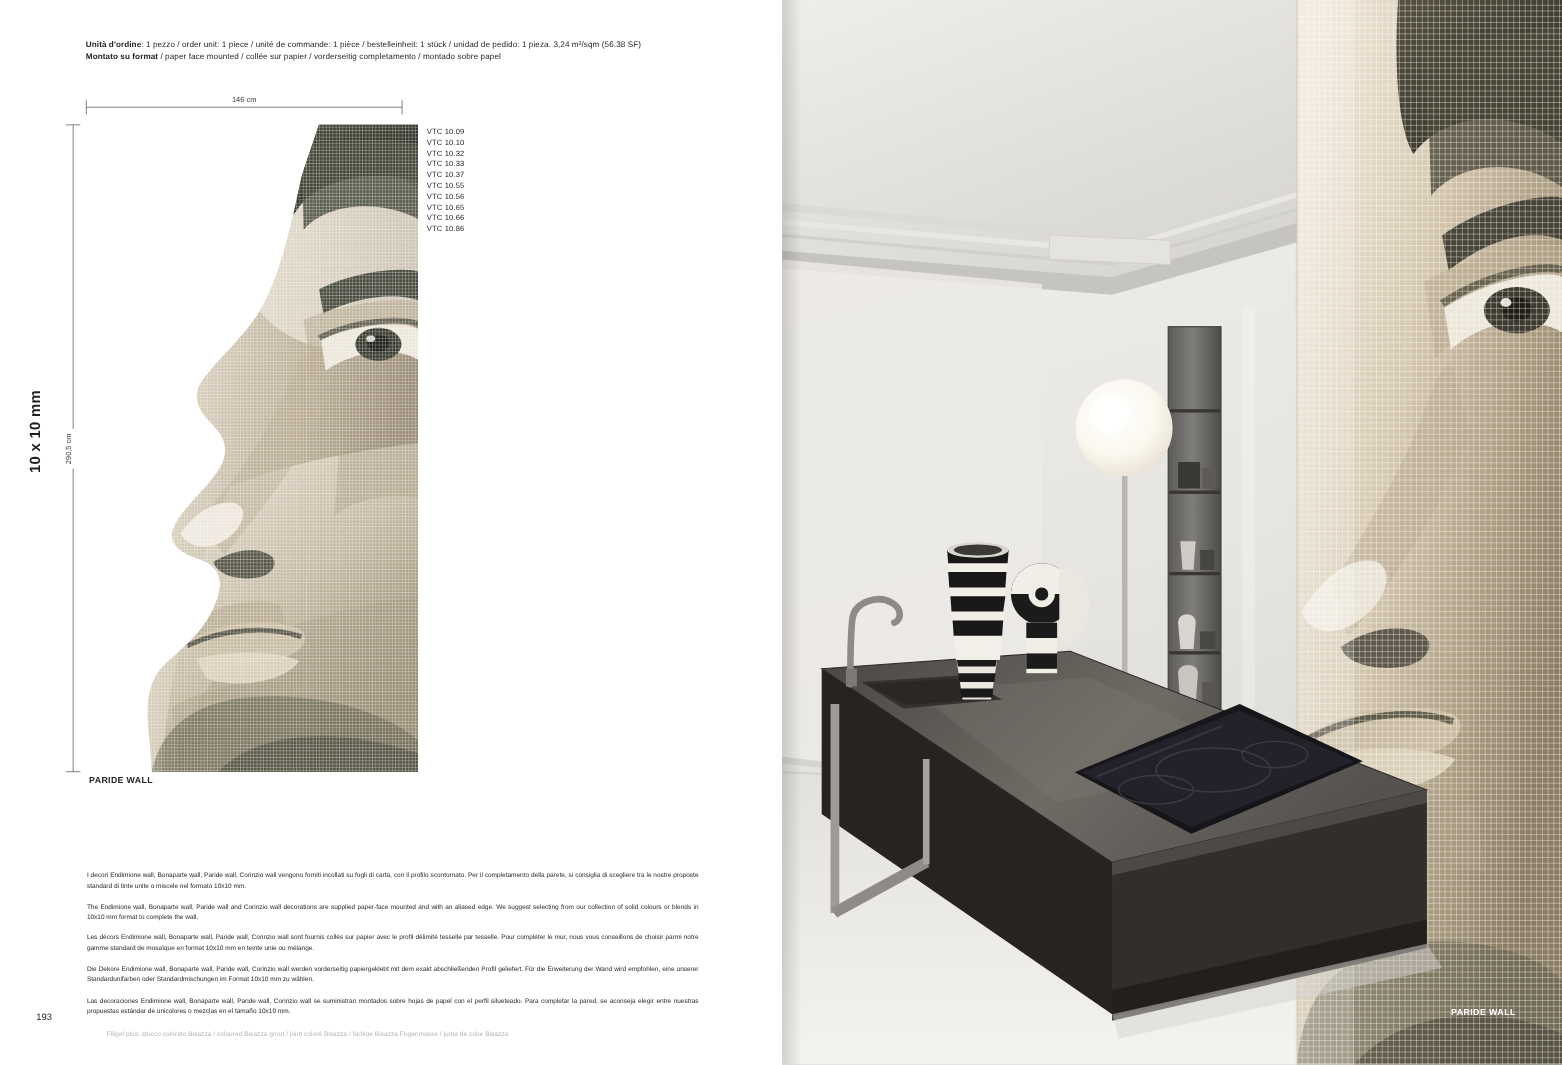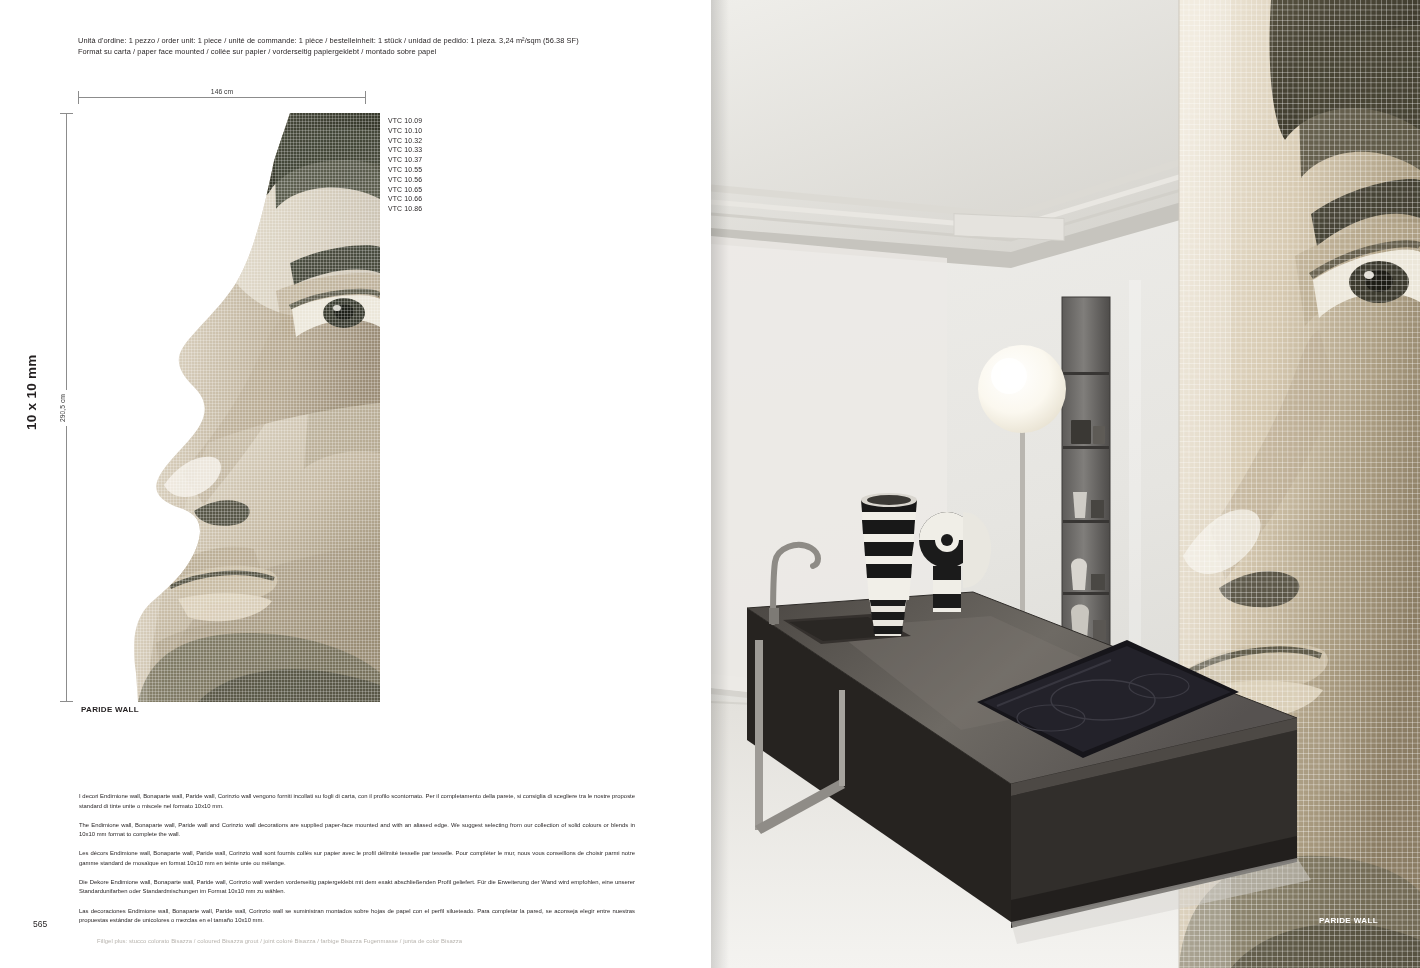--- a/index.html
+++ b/index.html
@@ -21,21 +21,21 @@
   }
 
   .order-info {
     position: absolute;
     left: 78px; top: 36px;
     font-size: 7.4px;
     line-height: 1.45;
     color: #231f20;
     letter-spacing: 0.01em;
   }
-  .order-info .lbl { font-weight: normal; }
+  .order-info .lbl { font-weight: bold; }
 
   
   .top-dim {
     position: absolute;
     left: 78px; top: 88px;
     width: 288px; height: 16px;
   }
   .top-dim .line {
     position: absolute; top: 9px; left: 0; width: 100%;
     border-top: 0.6px solid #8c8c8c;
@@ -169,21 +169,21 @@
 
 <div class="page">
 
   <div class="left-page">
 
     <div class="order-info">
       <div>
         <span class="lbl">Unità d'ordine</span><span>: 1 pezzo / order unit: 1 piece / unité de commande: 1 pièce / bestelleinheit: 1 stück / unidad de pedido: 1 pieza. 3,24 m²/sqm (56.38 SF)</span>
       </div>
       <div>
-        <span class="lbl">Format su carta</span><span> / paper face mounted / collée sur papier / vorderseitig papiergeklebt / montado sobre papel</span>
+        <span class="lbl">Montato su format</span><span> / paper face mounted / collée sur papier / vorderseitig completamento / montado sobre papel</span>
       </div>
     </div>
 
     <div class="top-dim">
       <div class="line"></div>
       <div class="cap-l"></div>
       <div class="cap-r"></div>
       <div class="txt">146 cm</div>
     </div>
 
@@ -305,21 +305,21 @@
 
     <div class="body-copy">
       <p>I decori Endimione wall, Bonaparte wall, Paride wall, Corinzio wall vengono forniti incollati su fogli di carta, con il profilo scontornato. Per il completamento della parete, si consiglia di scegliere tra le nostre proposte standard di tinte unite o miscele nel formato 10x10 mm.</p>
       <p>The Endimione wall, Bonaparte wall, Paride wall and Corinzio wall decorations are supplied paper-face mounted and with an aliased edge.  We suggest selecting from our collection of solid colours or blends in  10x10 mm format to complete the wall.</p>
       <p>Les décors Endimione wall, Bonaparte wall, Paride wall, Corinzio wall sont fournis collés sur papier avec le profil délimité tesselle par tesselle. Pour compléter le mur, nous vous conseillons de choisir parmi notre gamme standard de mosaïque en format 10x10 mm en teinte unie ou mélange.</p>
       <p>Die Dekore Endimione wall, Bonaparte wall, Paride wall, Corinzio wall werden vorderseitig papiergeklebt mit dem exakt abschließenden Profil geliefert. Für die Erweiterung der Wand wird empfohlen, eine unserer Standardunifarben oder Standardmischungen im Format 10x10 mm zu wählen.</p>
       <p>Las decoraciones Endimione wall, Bonaparte wall, Paride wall, Corinzio wall se suministran montados sobre hojas de papel con el perfil silueteado. Para completar la pared, se aconseja elegir entre nuestras propuestas estándar de unicolores o mezclas en el tamaño 10x10 mm.</p>
     </div>
 
     <div class="footnote">Fillgel plus: stucco colorato Bisazza / coloured Bisazza grout / joint coloré Bisazza / farbige Bisazza Fugenmasse / junta de color Bisazza</div>
-    <div class="page-number">565</div>
+    <div class="page-number">193</div>
   </div>
 
   <div class="right-page">
     <div class="gutter-shadow"></div>
 
     <svg class="photo" viewBox="0 0 709 968" preserveAspectRatio="none">
       <defs>
         <linearGradient id="wallg" x1="0" y1="0" x2="0.2" y2="1">
           <stop offset="0%" stop-color="#f2f1ee"></stop>
           <stop offset="60%" stop-color="#e6e5e1"></stop>

